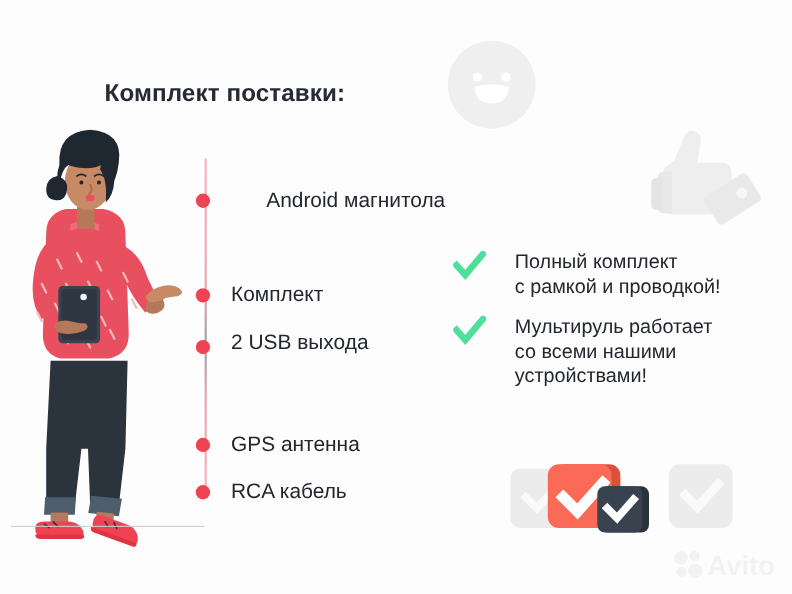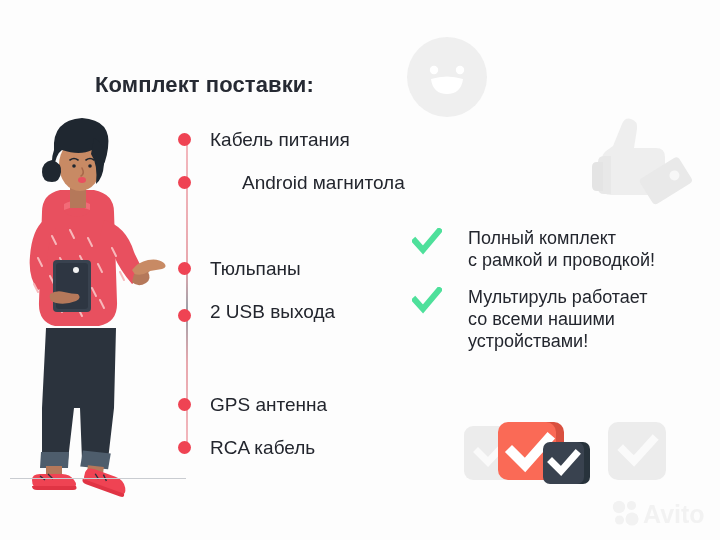--- a/index.html
+++ b/index.html
@@ -245,34 +245,30 @@
       <path d="M126 166 q8 2 14 -2 q4 7 -2 11 q-8 5 -14 -1 z" fill="#b5785a"></path>
     </svg>
   </div>
   <div id="floor-line"></div>
 
   <div id="title">Комплект поставки:</div>
 
   <div id="bullet-list">
     <div id="bullet-line"></div>
 
-    <div class="bullet-item" style="top:0px;">
-      <span class="bullet-dot"></span>
-      <span class="bullet-label">Кабель питания</span>
-    </div>
 
     <div class="bullet-item" style="top:43px;gap:32px;">
       <span class="bullet-dot"></span>
       <span class="bullet-label">Android магнитола</span>
     </div>
 
 
     <div class="bullet-item" style="top:129px;">
       <span class="bullet-dot"></span>
-      <span class="bullet-label">Тюльпаны</span>
+      <span class="bullet-label">Комплект</span>
     </div>
 
     <div class="bullet-item" style="top:172px;align-items:flex-end;">
       <span class="bullet-dot"></span>
       <span class="bullet-label">2 USB выхода</span>
     </div>
 
 
     <div class="bullet-item" style="top:265px;">
       <span class="bullet-dot"></span>

